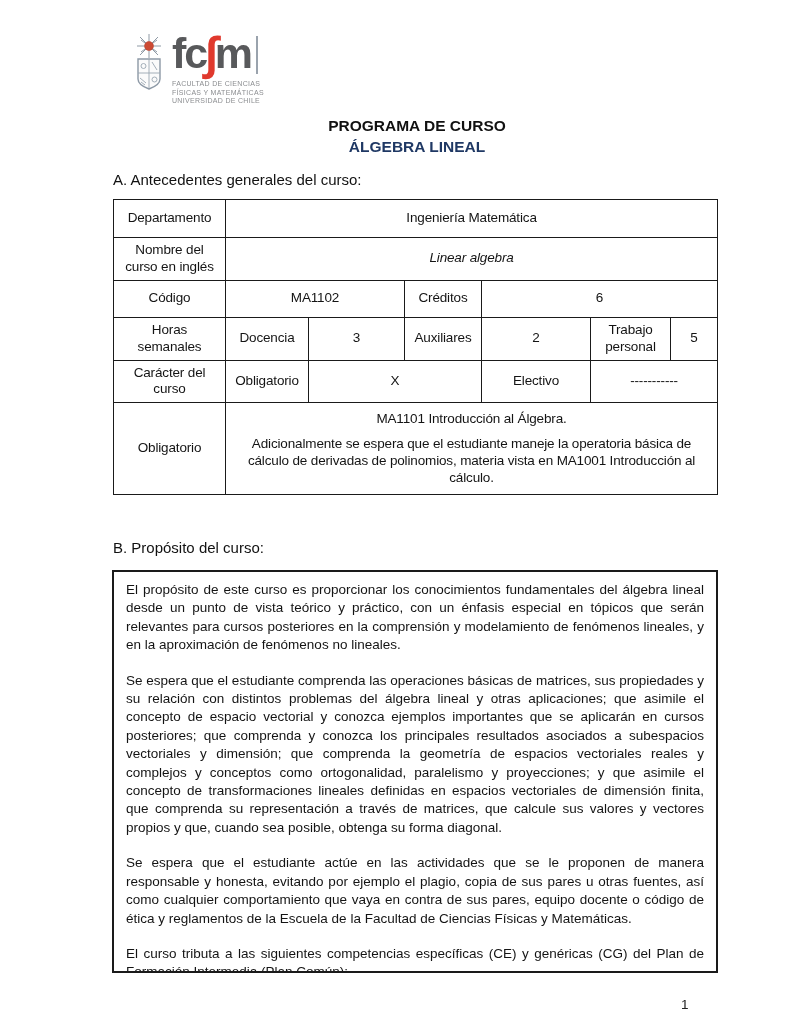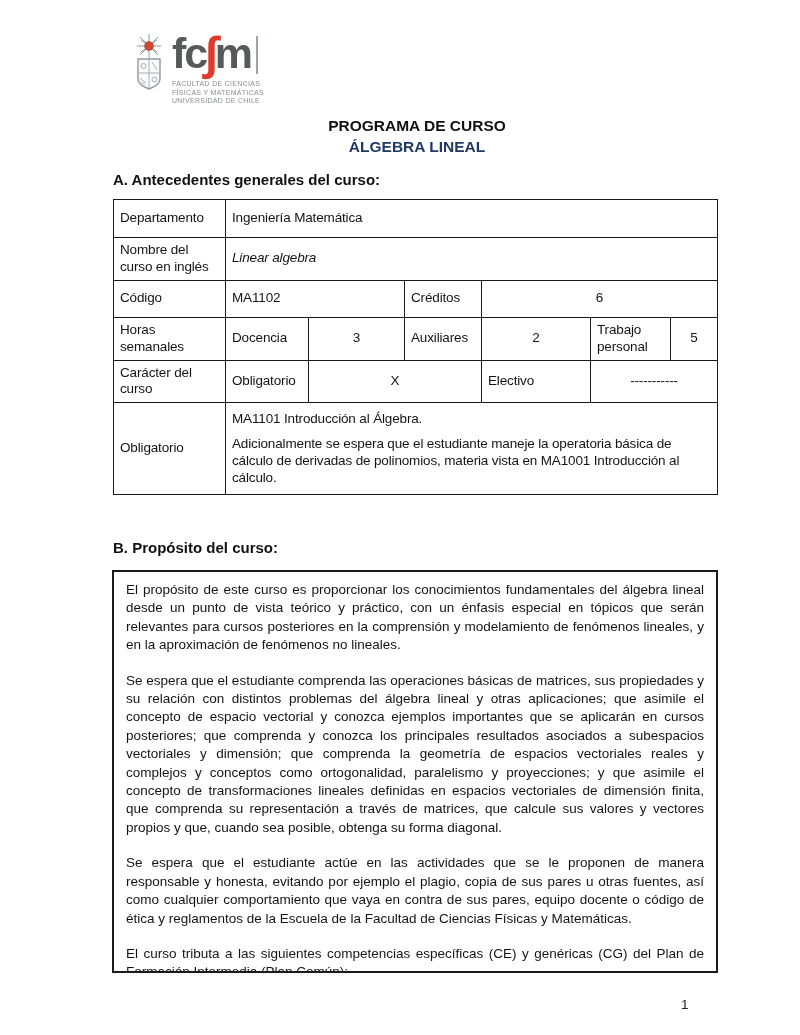--- a/index.html
+++ b/index.html
@@ -31,30 +31,30 @@
     font-size: 7px; line-height: 8.5px; letter-spacing: 0.3px;
     color: #8b8d90; text-transform: uppercase;
   }
 
   
   .titles { position: absolute; left: 0; top: 117px; width: 100%; text-align: center; padding-left: 34px; }
   .doc-title { font-size: 15.5px; font-weight: bold; color: #111; }
   .doc-subtitle { font-size: 15.5px; font-weight: bold; color: #1f3864; margin-top: 3px; }
 
   
-  .sec-heading { position: absolute; left: 113px; font-size: 15px; font-weight: bold; color: #111; text-align: center; }
+  .sec-heading { position: absolute; left: 113px; font-size: 15px; font-weight: normal; color: #111; text-align: center; }
   .sec-a { top: 171px; }
   .sec-b { top: 539px; }
 
   
   table.course { position: absolute; left: 113px; top: 199px; border-collapse: collapse; table-layout: fixed; width: 604px; }
   table.course td {
     border: 1.5px solid #1a1a1a;
     font-size: 13.5px; line-height: 1.25; letter-spacing: -0.15px;
-    padding: 4px 6px; vertical-align: middle; color: #141414;
+    padding: 4px 6px; vertical-align: middle; color: #141414; text-align: center;
   }
   td.vtop { vertical-align: top; padding-top: 5px; }
   td.center { text-align: center; }
   td.italic { font-style: italic; }
   .req-p1 { margin-bottom: 8px; }
   .req-cell { vertical-align: top; line-height: 17.5px; }
   .req-label { vertical-align: middle; }
 
   
   .purpose-box {

